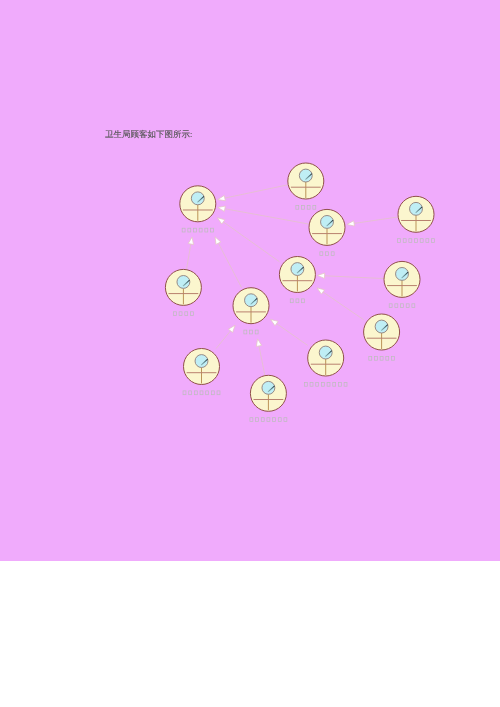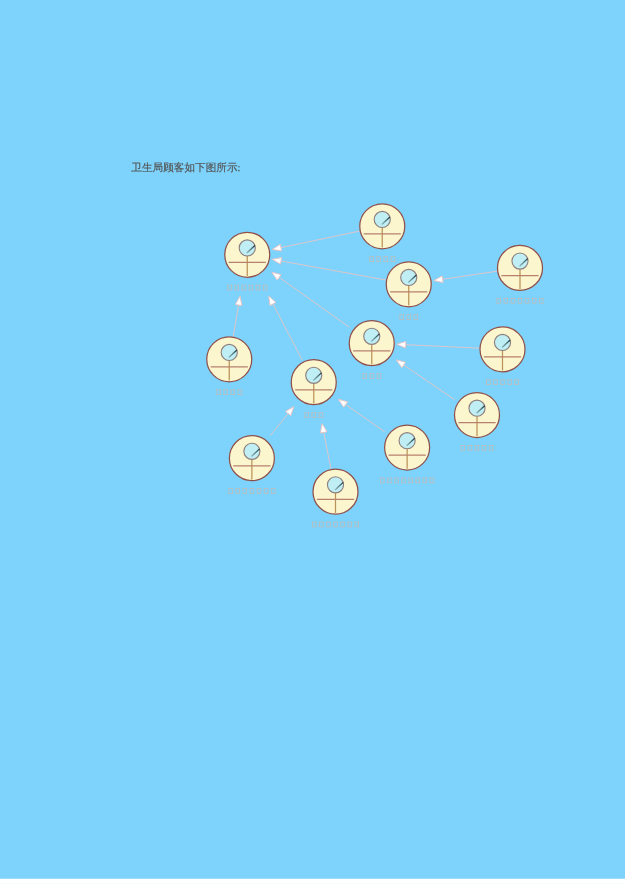--- a/index.html
+++ b/index.html
@@ -1,18 +1,18 @@
 <!DOCTYPE html>
 <html><head>
 <meta charset="utf-8">
 <title>doc</title>
 <style>
   html,body{margin:0;padding:0;background:#ffffff;}
   body{width:500px;height:707px;overflow:hidden;font-family:"Liberation Serif",serif;}
-  #page{position:relative;width:500px;height:703px;background:#7dd3fc;}
+  #page{position:relative;width:500px;height:561px;background:#f0abfc;}
   #title{position:absolute;left:105px;top:129px;font-size:8.5px;color:#555555;-webkit-text-stroke:0.14px #555555;
          font-family:"Liberation Serif",serif;letter-spacing:0px;white-space:nowrap;}
   #diagram{position:absolute;left:0;top:0;width:500px;height:707px;}
 </style>
 </head>
 <body>
 
 <div id="page">
   <div id="title">卫生局顾客如下图所示:</div>
   <svg id="diagram" viewBox="0 0 500 707" width="500" height="707" xmlns="http://www.w3.org/2000/svg">

